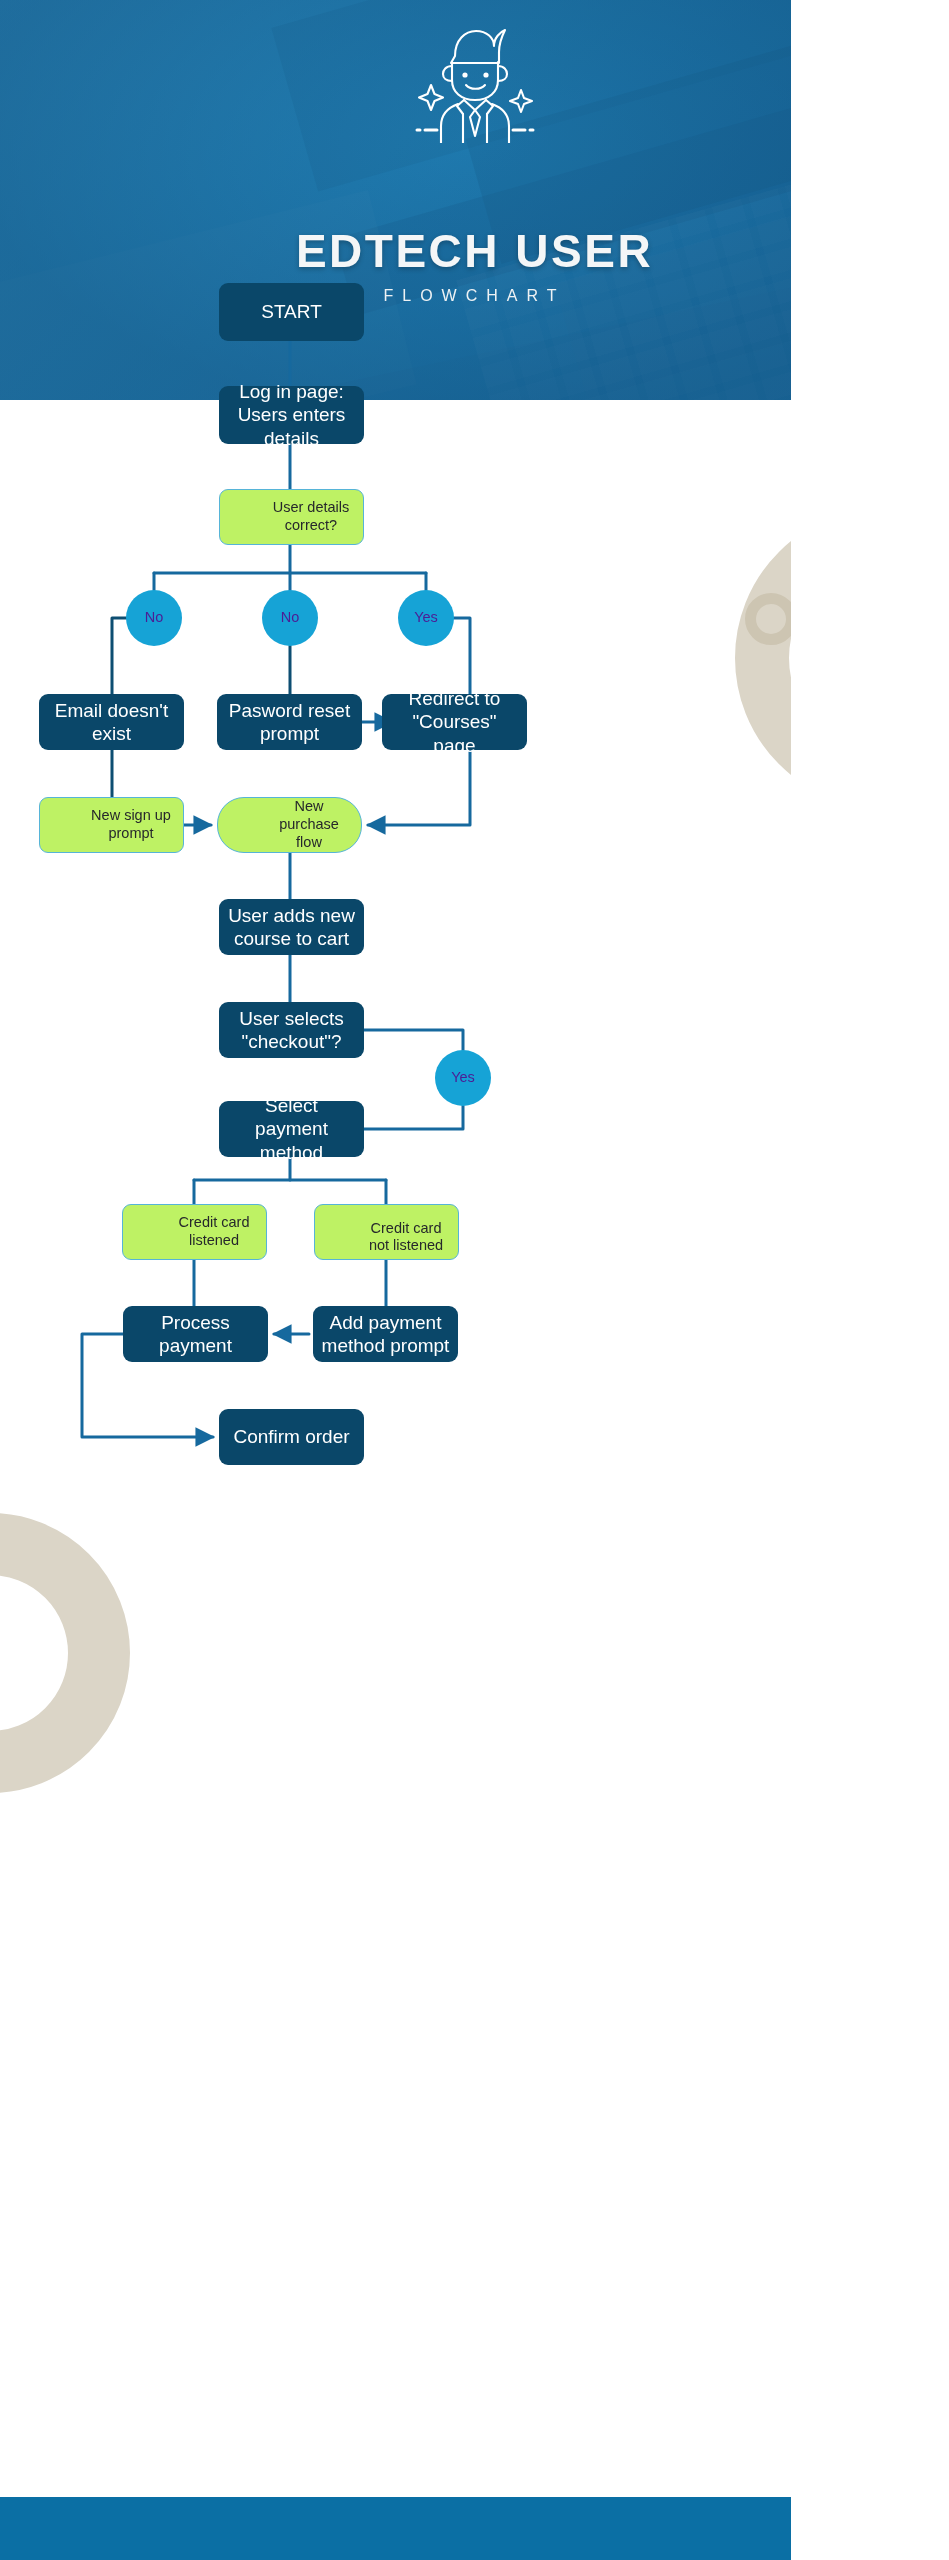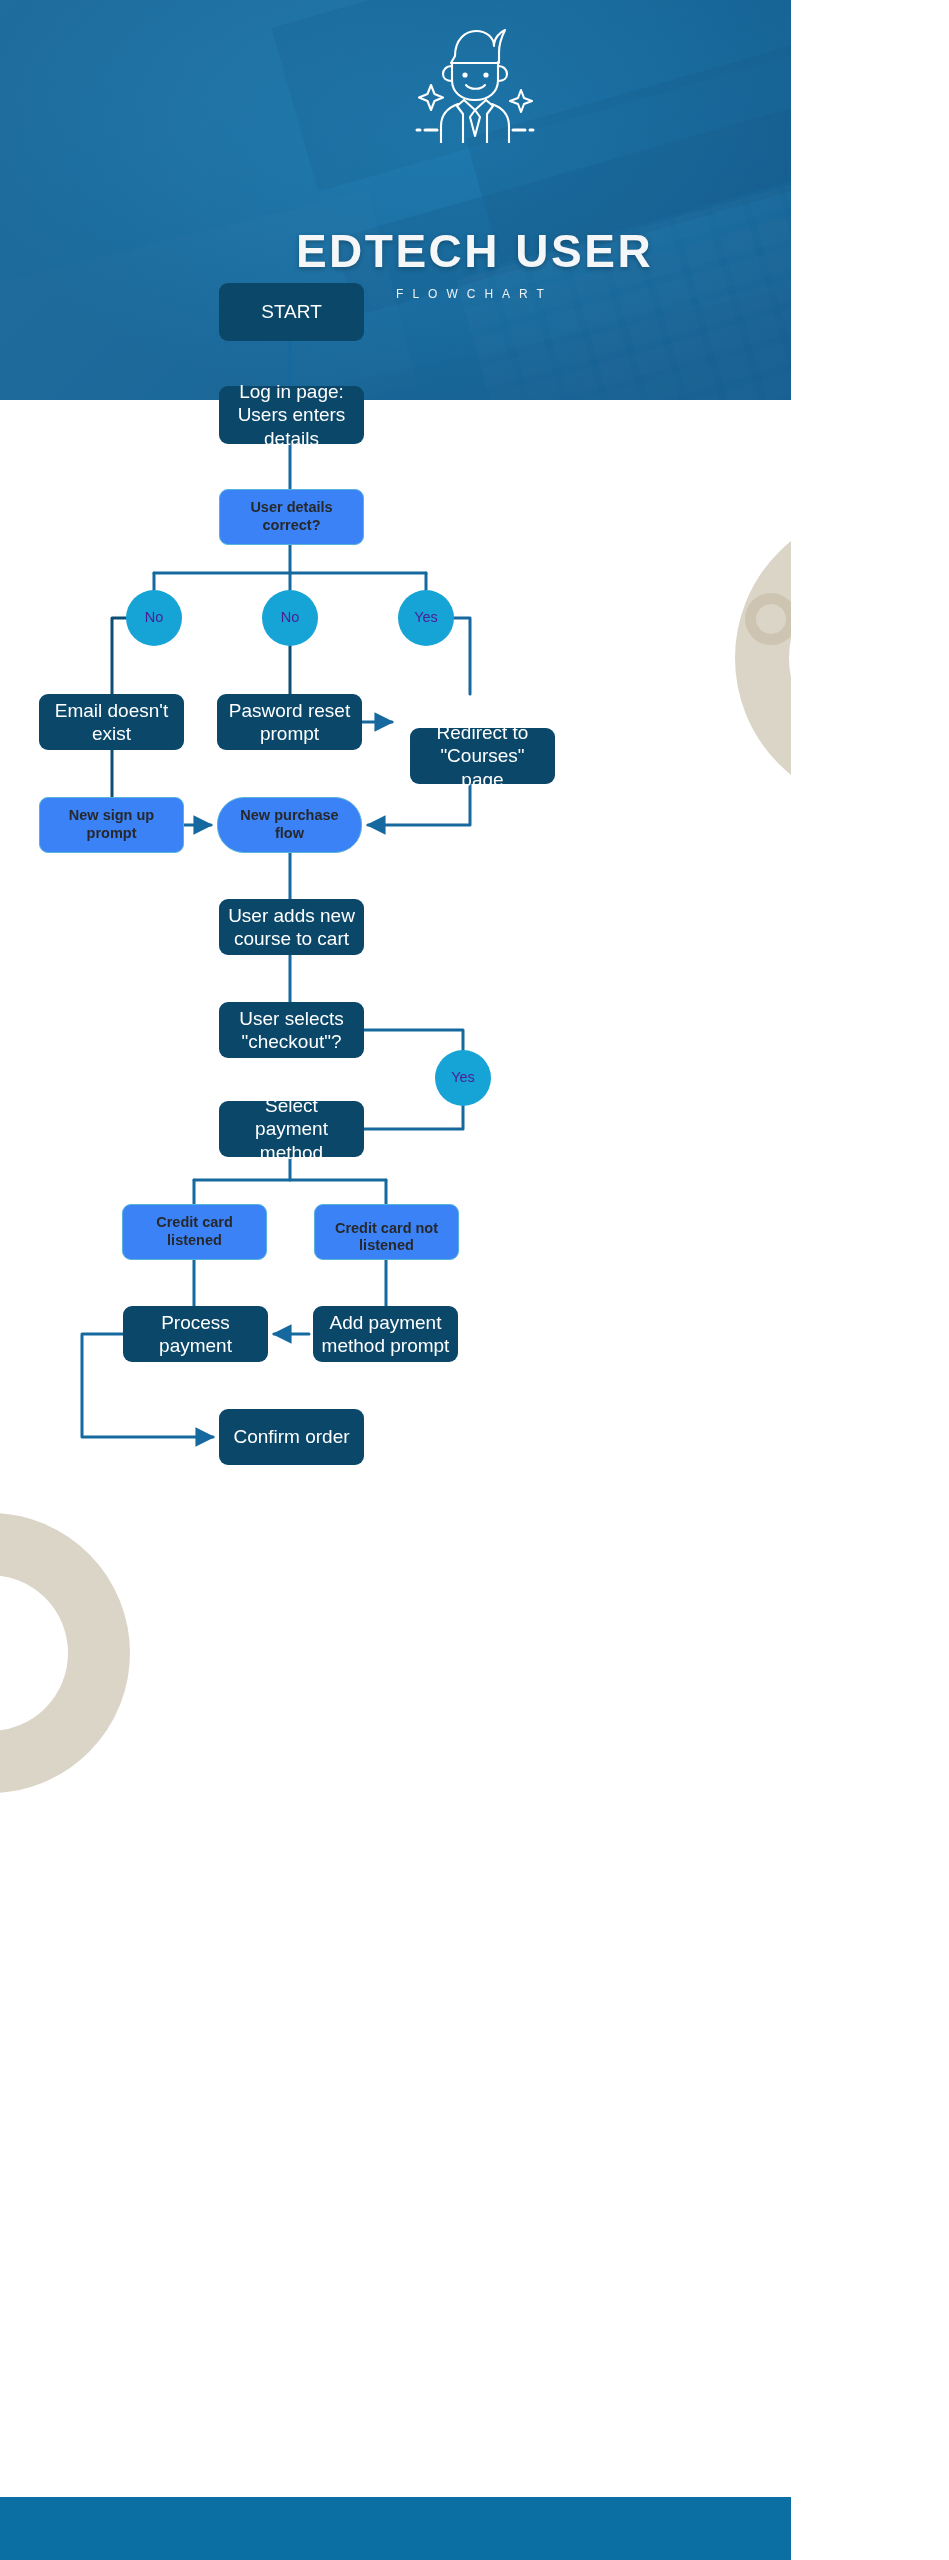--- a/index.html
+++ b/index.html
@@ -68,21 +68,21 @@
     font-weight: 700;
     letter-spacing: 2.5px;
     line-height: 1;
     text-shadow: 0 2px 5px rgba(0,0,0,.25);
   }
   .hdr-sub {
     position: absolute;
     left: 0; right: 0; top: 288px;
     text-align: center;
     color: #eef2f4;
-    font-size: 12px;
+    font-size: 16px;
     font-weight: 400;
     letter-spacing: 9px;
     line-height: 1;
   }
 
   
   .donut { position: absolute; border-radius: 50%; }
   .d-right-top  { left: 735px; top: 508px;  width: 300px; height: 300px; border: 54px solid #dbd5c7; }
   .d-right-small{ left: 745px; top: 593px;  width: 52px;  height: 52px;  border: 11px solid #cdc5b2; }
   .d-left-mid   { left: -150px; top: 1513px; width: 280px; height: 280px; border: 62px solid #dbd5c7; }
@@ -112,25 +112,26 @@
     z-index: 3;
     padding: 4px 8px;
   }
   .node.dark {
     background: #0a4769;
     color: #ffffff;
     font-size: 19px;
     font-weight: 400;
   }
   .node.light {
-    background: #3b82f6;
+    background: #bef264;
     color: #26282b;
     border: 1.4px solid #56b4d8;
     font-size: 14.5px;
-    font-weight: 700;
+    font-weight: 400;
+    padding-left: 47px;
   }
   .node.circle {
     border-radius: 50%;
     background: #16a3d6;
     color: #4c1d95;
     font-size: 14.5px;
     font-weight: 500;
     padding: 0;
   }
 </style>
@@ -283,21 +284,21 @@
     <div class="node circle" style="left:398px; top:590px;  width:56px;  height:56px;">
         <span>Yes</span>
       </div>
 
     <div class="node dark" style="left:39px;  top:694px;  width:145px; height:56px;">
         <span>Email doesn't exist</span>
       </div>
     <div class="node dark" style="left:217px; top:694px;  width:145px; height:56px;">
         <span>Pasword reset prompt</span>
       </div>
-    <div class="node dark" style="left:410px; top:694px;  width:145px; height:56px;margin-top:34px;">
+    <div class="node dark" style="left:382px; top:694px;  width:145px; height:56px;">
         <span style="white-space:pre-line">Redirect to
 "Courses" page</span>
       </div>
 
     <div class="node light" style="left:39px;  top:797px;  width:145px; height:56px;">
         <span>New sign up prompt</span>
       </div>
     <div class="node light" style="left:217px; top:797px;  width:145px; height:56px;border-radius:27px;">
         <span>New purchase flow</span>
       </div>

